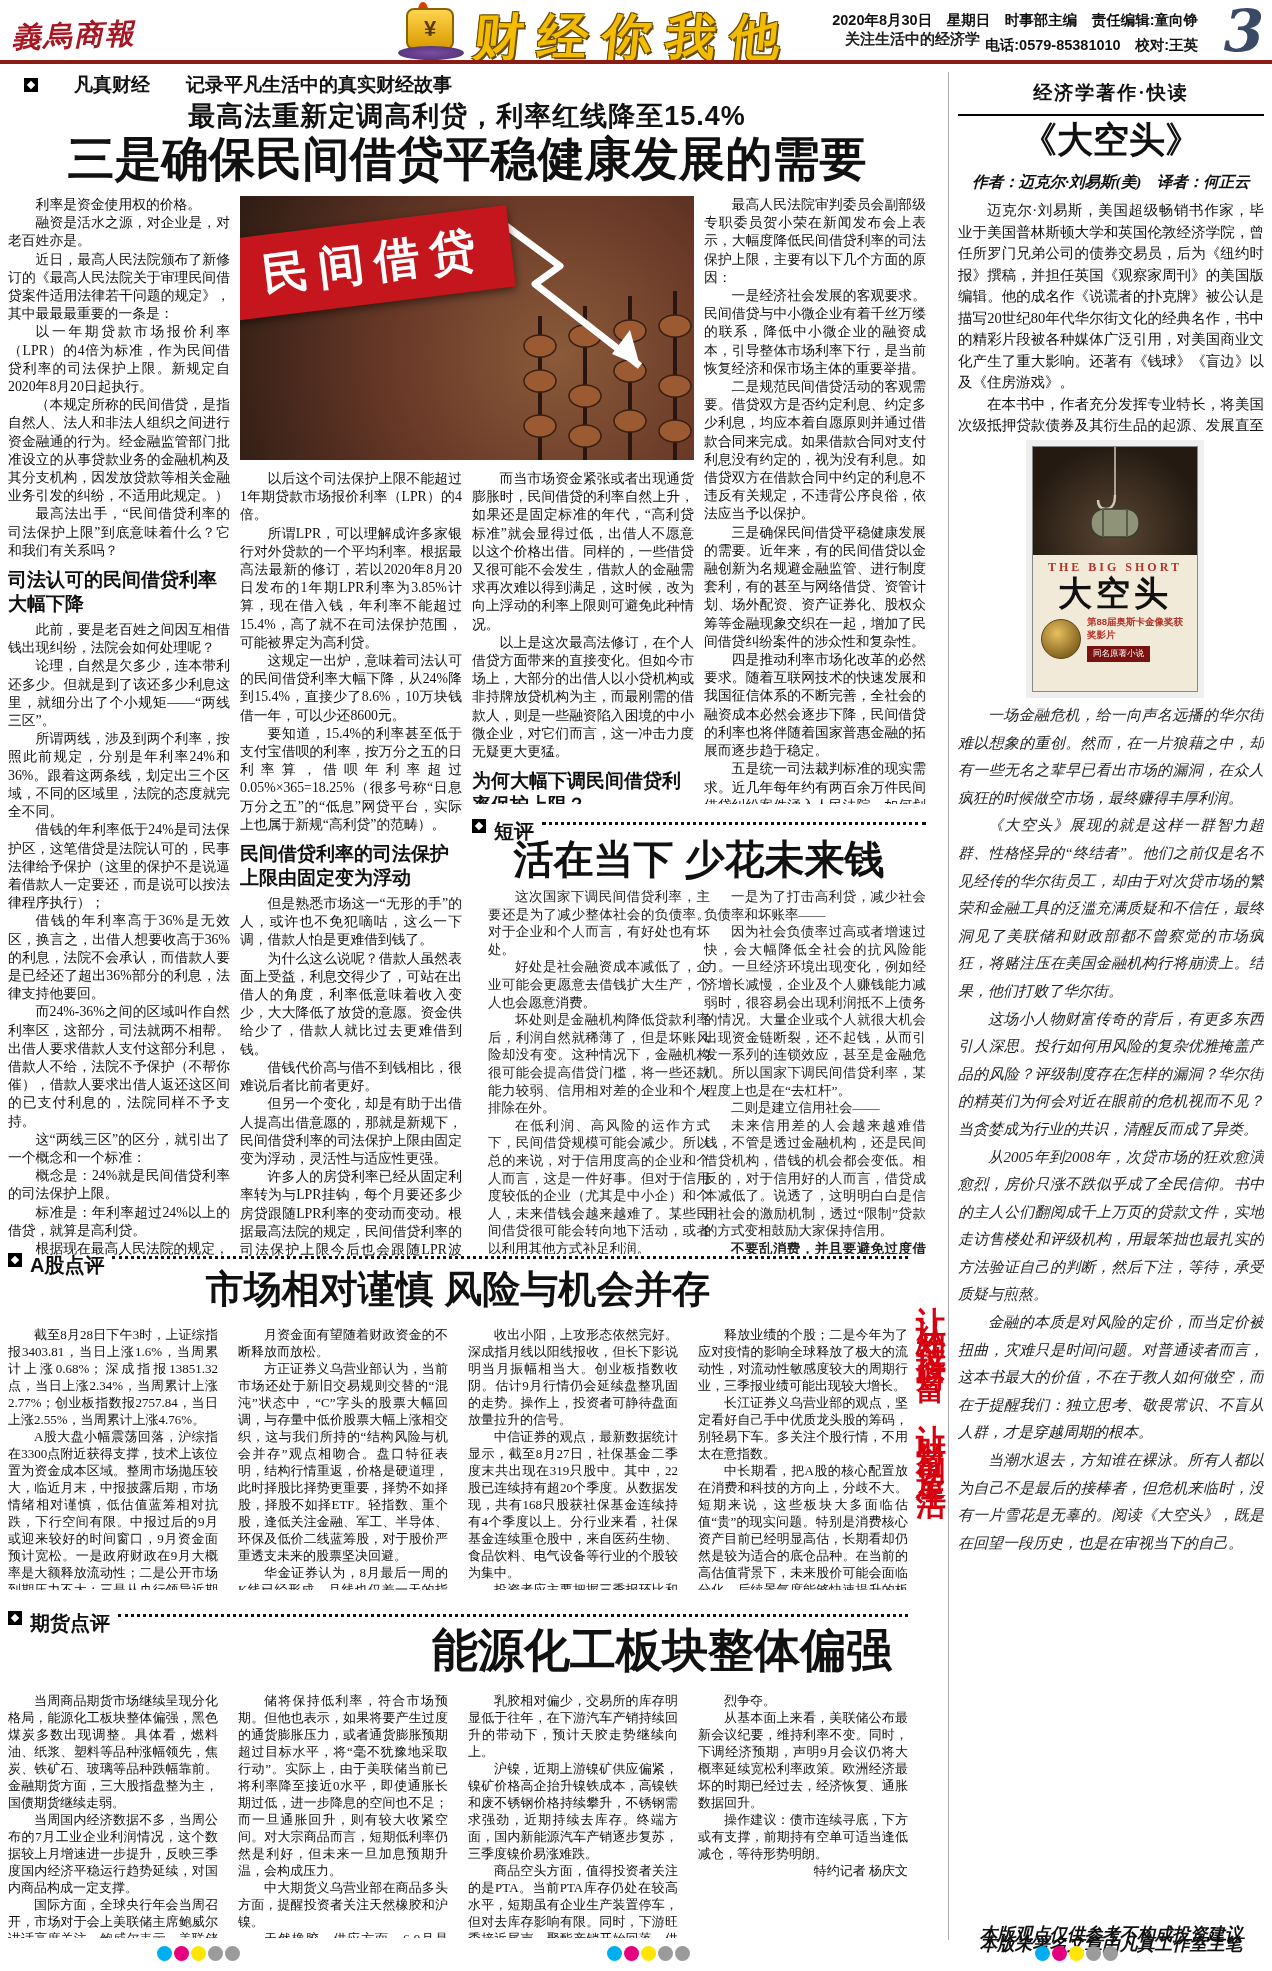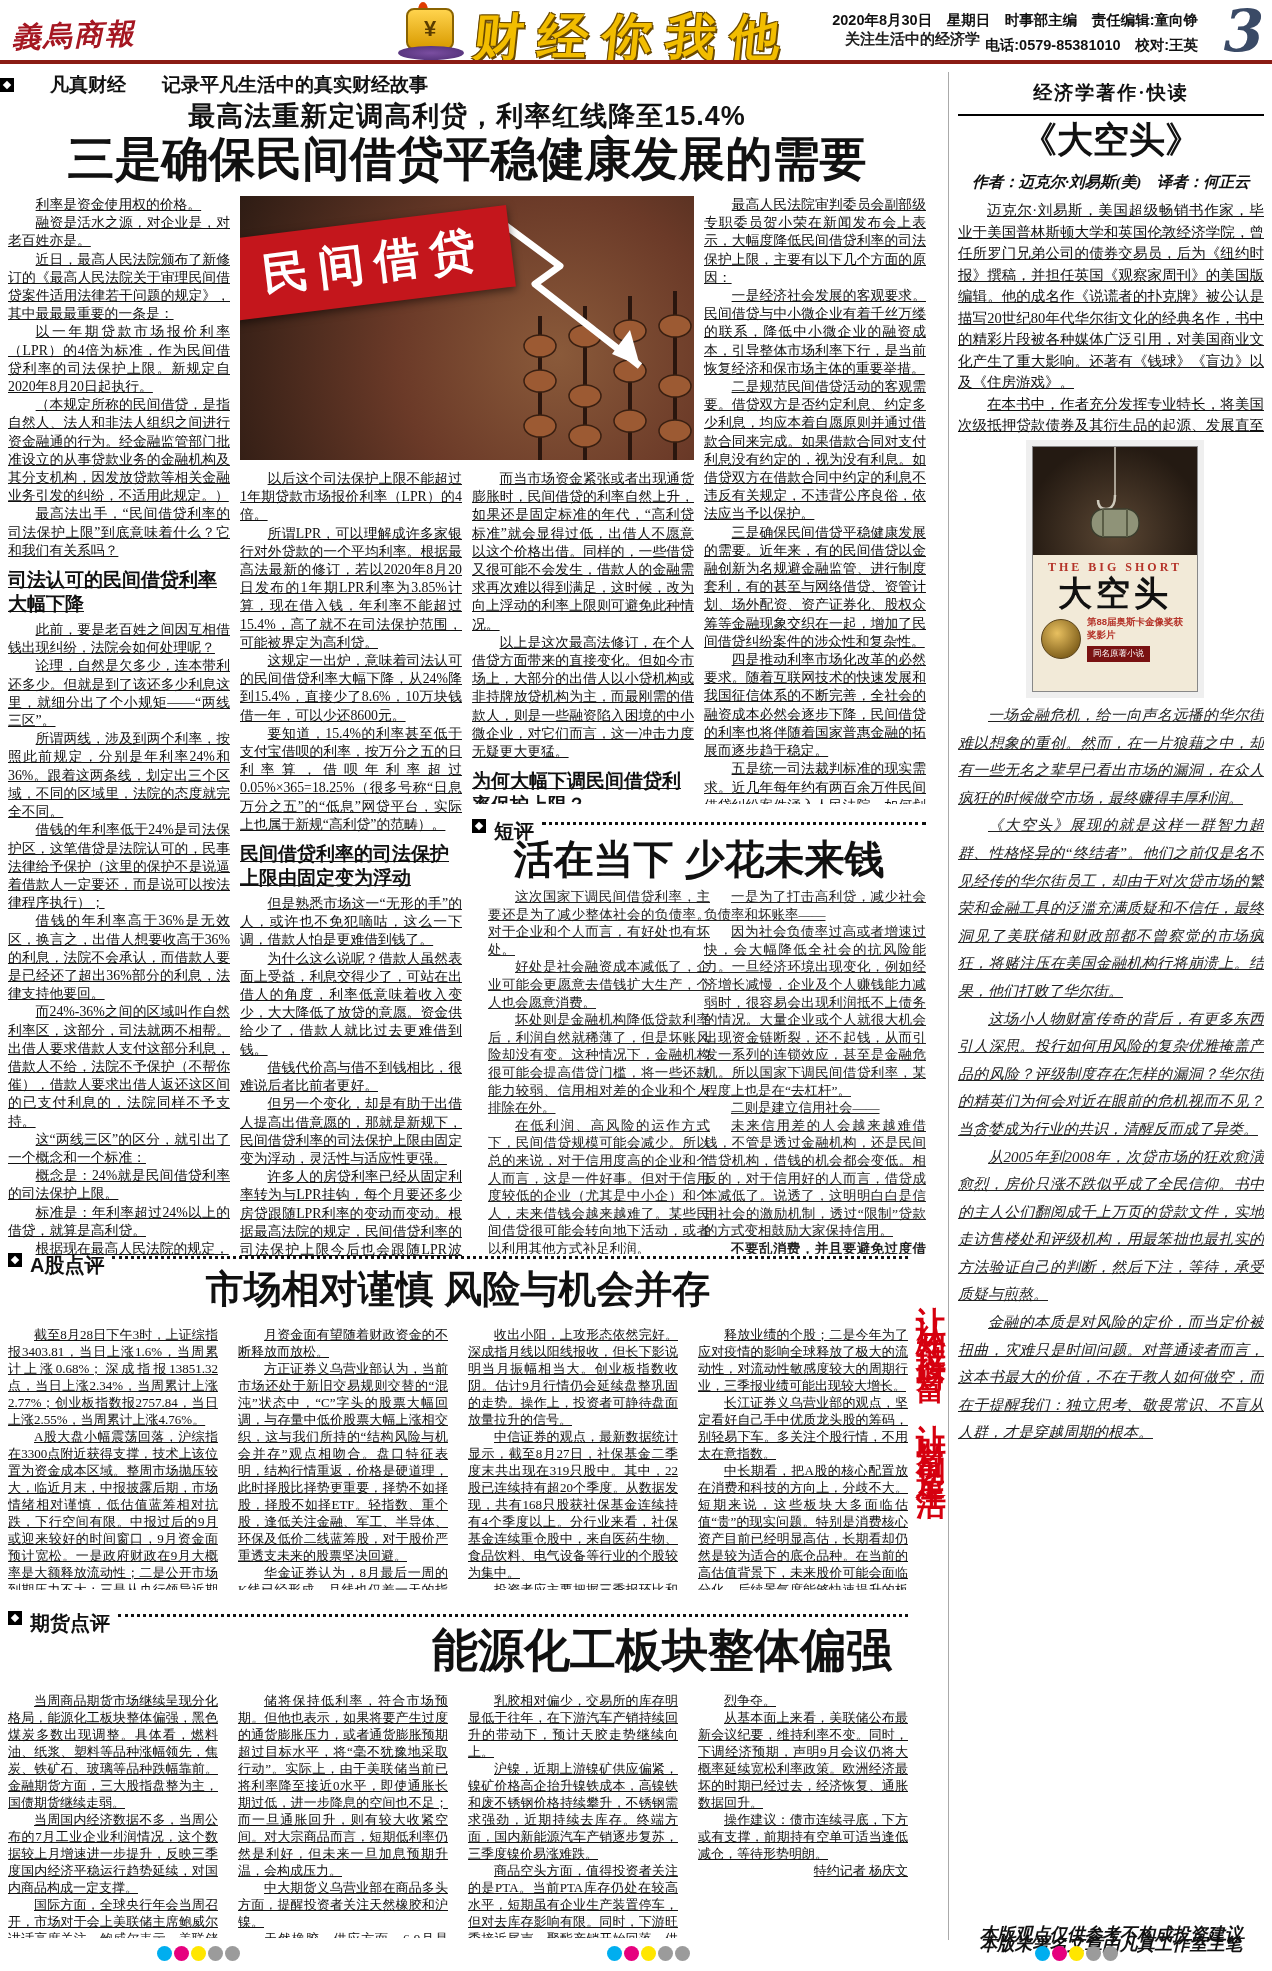--- a/index.html
+++ b/index.html
@@ -31,21 +31,21 @@
   .sec-row{display:flex;align-items:center;gap:8px;}
   .sec-label{font-weight:900;font-size:20px;font-family:"Liberation Sans",sans-serif;white-space:nowrap;margin-top:12px;}
   .dotfill{flex:1;border-bottom:3px dotted #111;margin-bottom:5px;}
   .kicker{font-size:27px;font-weight:900;text-align:center;font-family:"Liberation Sans",sans-serif;letter-spacing:1px;}
   .headline1{font-size:47px;font-weight:900;text-align:center;font-family:"Liberation Sans","DejaVu Sans",sans-serif;letter-spacing:0px;}
   .headline2{font-size:40px;font-weight:900;text-align:center;font-family:"Liberation Sans",sans-serif;}
   .headline3{font-size:38px;font-weight:900;text-align:center;font-family:"Liberation Sans",sans-serif;}
   .headline4{font-size:46px;font-weight:900;text-align:right;padding-right:16px;box-sizing:border-box;
              font-family:"Liberation Sans",sans-serif;}
   
-  .ncol{overflow:hidden;text-align:justify;text-decoration:underline;}
+  .ncol{overflow:hidden;text-align:justify;}
   .ncol p{margin:0;text-indent:2em;}
   .lead-col{font-size:13.8px;line-height:18.2px;}
   .sr-col{font-size:13.5px;line-height:17.6px;color:#222;}
   .mkt-col{font-size:13px;line-height:17px;}
   .col-subhead{font-family:"Liberation Sans",sans-serif;font-weight:900;font-size:19px;line-height:24px;
                margin:8px 0 5px;text-indent:0;text-align:left;}
   .byline{text-align:right;text-indent:0;}
   .bold-p{font-weight:bold;}
   
   .photo{background:radial-gradient(circle at 70% 60%,#8a5a3a 0%,#6b3a28 45%,#2e1c14 100%);overflow:hidden;}
@@ -95,21 +95,21 @@
 
   <div class="abs issue-block" style="right:74px;top:8px;">
     <div>2020年8月30日　星期日　时事部主编　责任编辑:童向铮</div>
     <div>电话:0579-85381010　校对:王英</div>
   </div>
   <div class="abs page-num" style="right:8px;top:2px;">3</div>
   <div class="abs mast-rule"></div>
 
   <div class="abs v-rule" style="left:948px;top:72px;height:1868px;"></div>
 
-  <div class="abs flag-row" style="left:0;top:72px;width:920px;gap:36px;">
+  <div class="abs flag-row" style="left:24px;top:72px;width:920px;gap:36px;">
     <span class="bullet"></span>
     <span>凡真财经</span>
     <span style="font-weight:bold;">记录平凡生活中的真实财经故事</span>
   </div>
 
   <div class="abs kicker" style="left:8px;top:98px;width:918px;">最高法重新定调高利贷，利率红线降至15.4%</div>
   <h1 class="abs headline1" style="left:8px;top:128px;width:918px;margin:0;">三是确保民间借贷平稳健康发展的需要</h1>
 
   <div class="abs photo" style="left:240px;top:196px;width:454px;height:264px;">
     <svg width="454" height="264" style="position:absolute;left:0;top:0;">
@@ -290,20 +290,21 @@
       </div>
     </div>
   </div>
 
   <div class="abs ncol review-col" style="left:958px;top:702px;width:306px;height:1178px;">
       <p>一场金融危机，给一向声名远播的华尔街难以想象的重创。然而，在一片狼藉之中，却有一些无名之辈早已看出市场的漏洞，在众人疯狂的时候做空市场，最终赚得丰厚利润。</p>
       <p>《大空头》展现的就是这样一群智力超群、性格怪异的“终结者”。他们之前仅是名不见经传的华尔街员工，却由于对次贷市场的繁荣和金融工具的泛滥充满质疑和不信任，最终洞见了美联储和财政部都不曾察觉的市场疯狂，将赌注压在美国金融机构行将崩溃上。结果，他们打败了华尔街。</p>
       <p>这场小人物财富传奇的背后，有更多东西引人深思。投行如何用风险的复杂优雅掩盖产品的风险？评级制度存在怎样的漏洞？华尔街的精英们为何会对近在眼前的危机视而不见？当贪婪成为行业的共识，清醒反而成了异类。</p>
       <p>从2005年到2008年，次贷市场的狂欢愈演愈烈，房价只涨不跌似乎成了全民信仰。书中的主人公们翻阅成千上万页的贷款文件，实地走访售楼处和评级机构，用最笨拙也最扎实的方法验证自己的判断，然后下注，等待，承受质疑与煎熬。</p>
       <p>金融的本质是对风险的定价，而当定价被扭曲，灾难只是时间问题。对普通读者而言，这本书最大的价值，不在于教人如何做空，而在于提醒我们：独立思考、敬畏常识、不盲从人群，才是穿越周期的根本。</p>
+      <p>当潮水退去，方知谁在裸泳。所有人都以为自己不是最后的接棒者，但危机来临时，没有一片雪花是无辜的。阅读《大空头》，既是在回望一段历史，也是在审视当下的自己。</p>
     </div>
 
   <div class="abs note-line" style="left:958px;top:1888px;width:306px;margin-top:44px;">本版未署名文章由凡真工作室主笔</div>
   <div class="abs note-line" style="left:958px;top:1922px;width:306px;">本版观点仅供参考不构成投资建议</div>
 
   <div class="abs dots" style="left:157px;top:1946px;"><span style="background: rgb(0, 174, 239);"></span><span style="background: rgb(230, 0, 126);"></span><span style="background: rgb(255, 230, 0);"></span><span style="background: rgb(155, 155, 155);"></span><span style="background: rgb(155, 155, 155);"></span></div>
   <div class="abs dots" style="left:607px;top:1946px;"><span style="background: rgb(0, 174, 239);"></span><span style="background: rgb(230, 0, 126);"></span><span style="background: rgb(255, 230, 0);"></span><span style="background: rgb(155, 155, 155);"></span><span style="background: rgb(155, 155, 155);"></span></div>
   <div class="abs dots" style="left:1035px;top:1946px;"><span style="background: rgb(0, 174, 239);"></span><span style="background: rgb(230, 0, 126);"></span><span style="background: rgb(255, 230, 0);"></span><span style="background: rgb(155, 155, 155);"></span><span style="background: rgb(155, 155, 155);"></span></div>
 
 </div>

